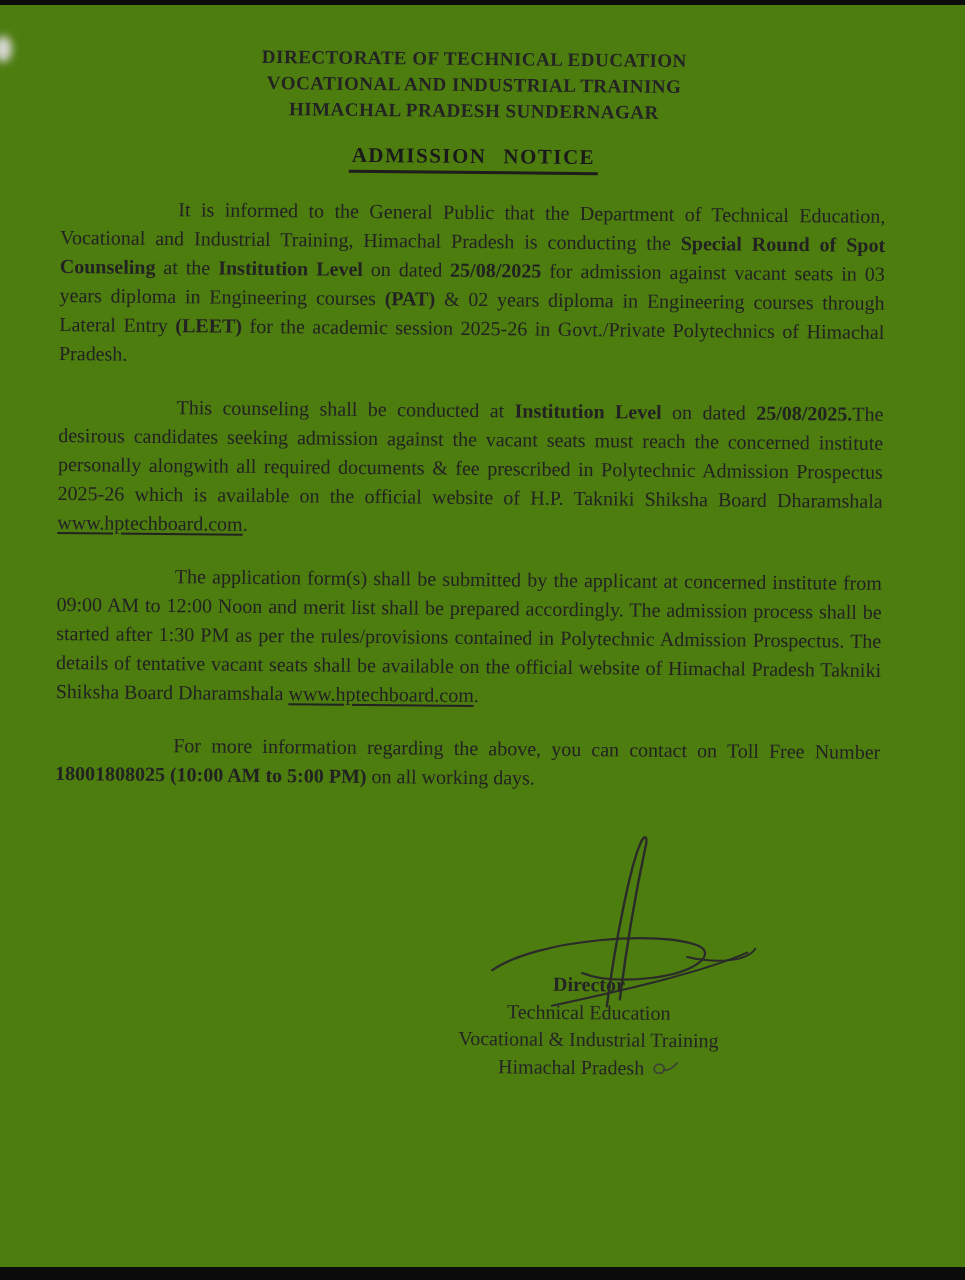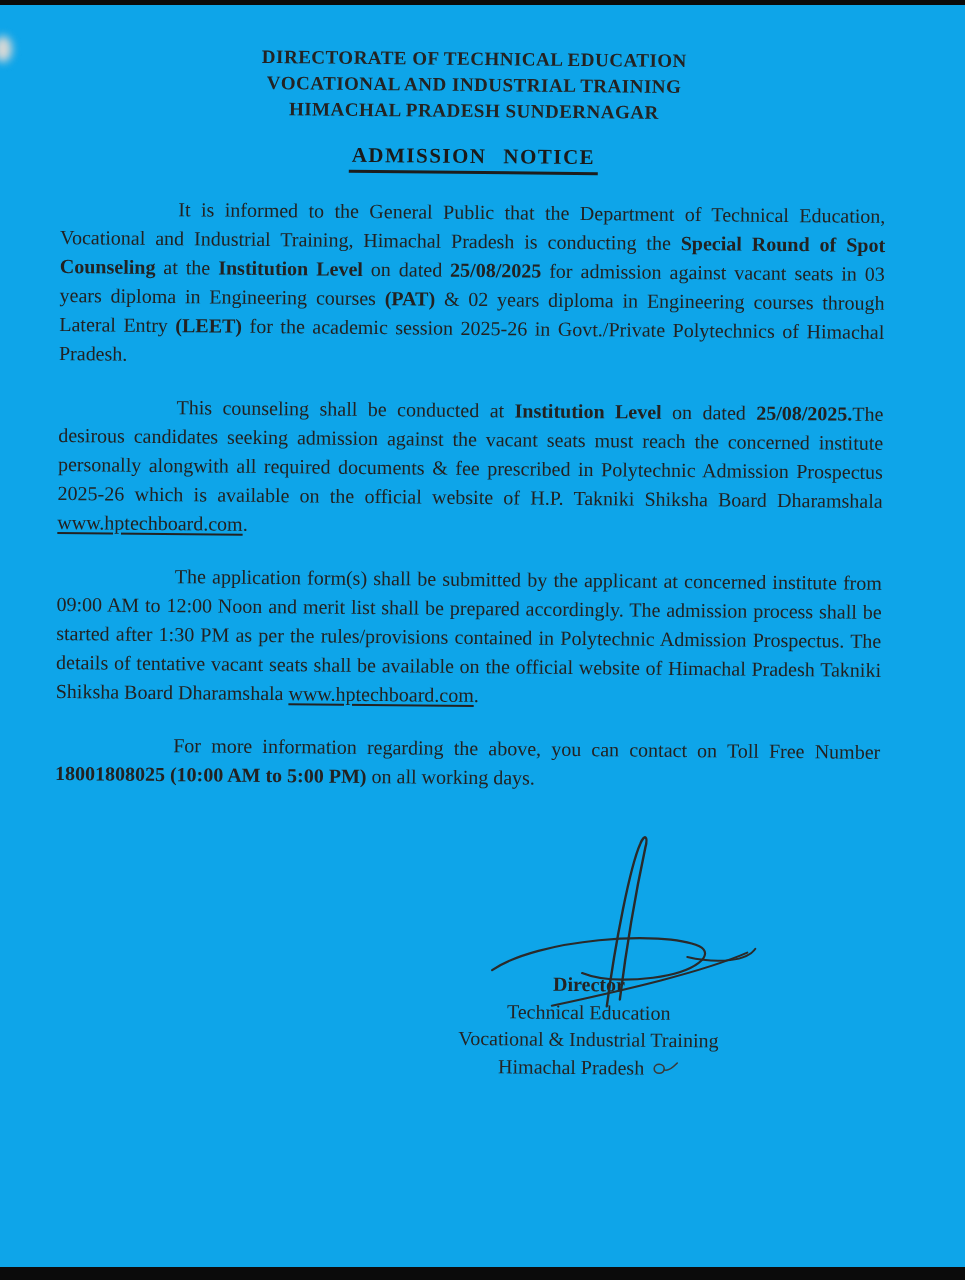--- a/index.html
+++ b/index.html
@@ -1,18 +1,18 @@
 <!DOCTYPE html>
 <html><head>
 <meta charset="utf-8">
 <style>
   html,body{margin:0;padding:0;}
   body{width:965px;height:1280px;overflow:hidden;background:#e8e8e8;}
   .page{
-    position:relative;width:965px;height:1280px;background:#0ea5e9;overflow:hidden;
+    position:relative;width:965px;height:1280px;background:#4d7c0f;overflow:hidden;
     font-family:"Liberation Serif","DejaVu Serif",serif;color:#1e1e1e;
   }
   .scan-bar-top{position:absolute;top:0;left:0;right:0;height:5px;background:#0b0b0b;}
   .scan-bar-bottom{position:absolute;bottom:0;left:0;right:0;height:13px;background:#0b0b0b;}
   .smudge{position:absolute;top:36px;left:-6px;width:18px;height:26px;background:#d9d9d6;filter:blur(4px);border-radius:50%;}
   .content{
     position:absolute;top:46px;left:62px;width:825px;
     transform:rotate(0.55deg);transform-origin:50% 0;
   }
   .org-header{text-align:center;font-weight:bold;font-size:19px;line-height:26px;letter-spacing:0.5px;color:#232323;}

